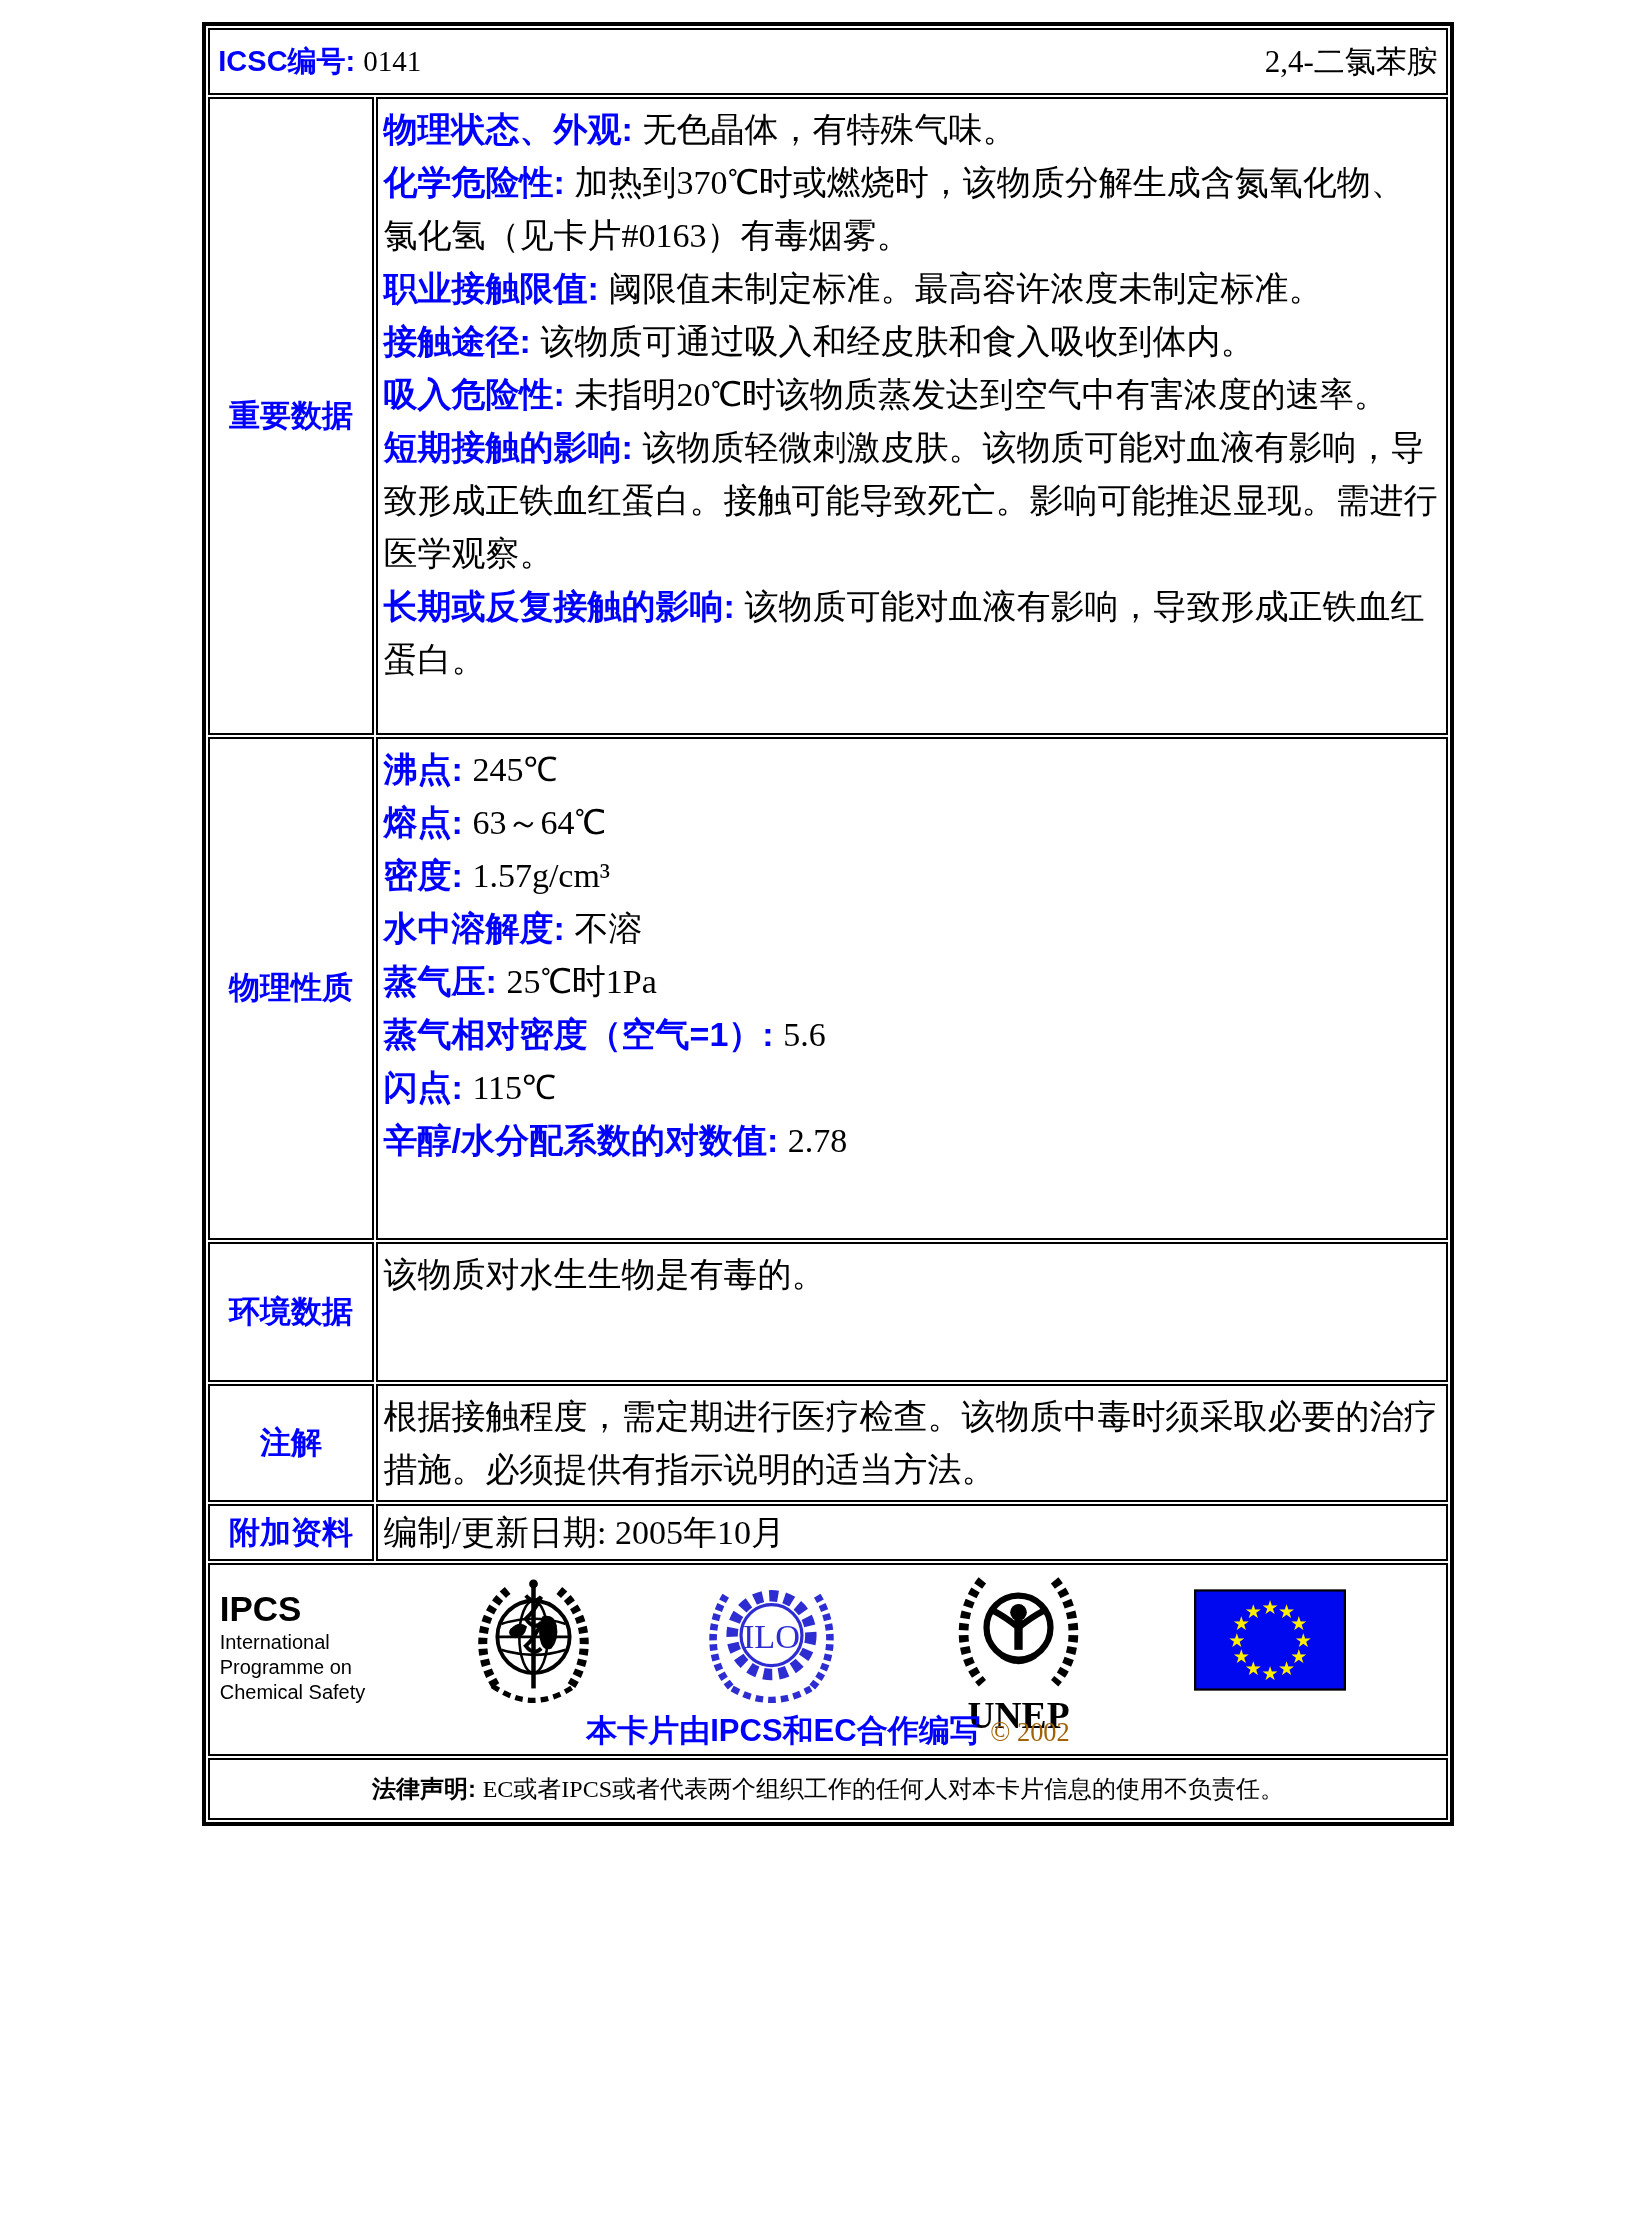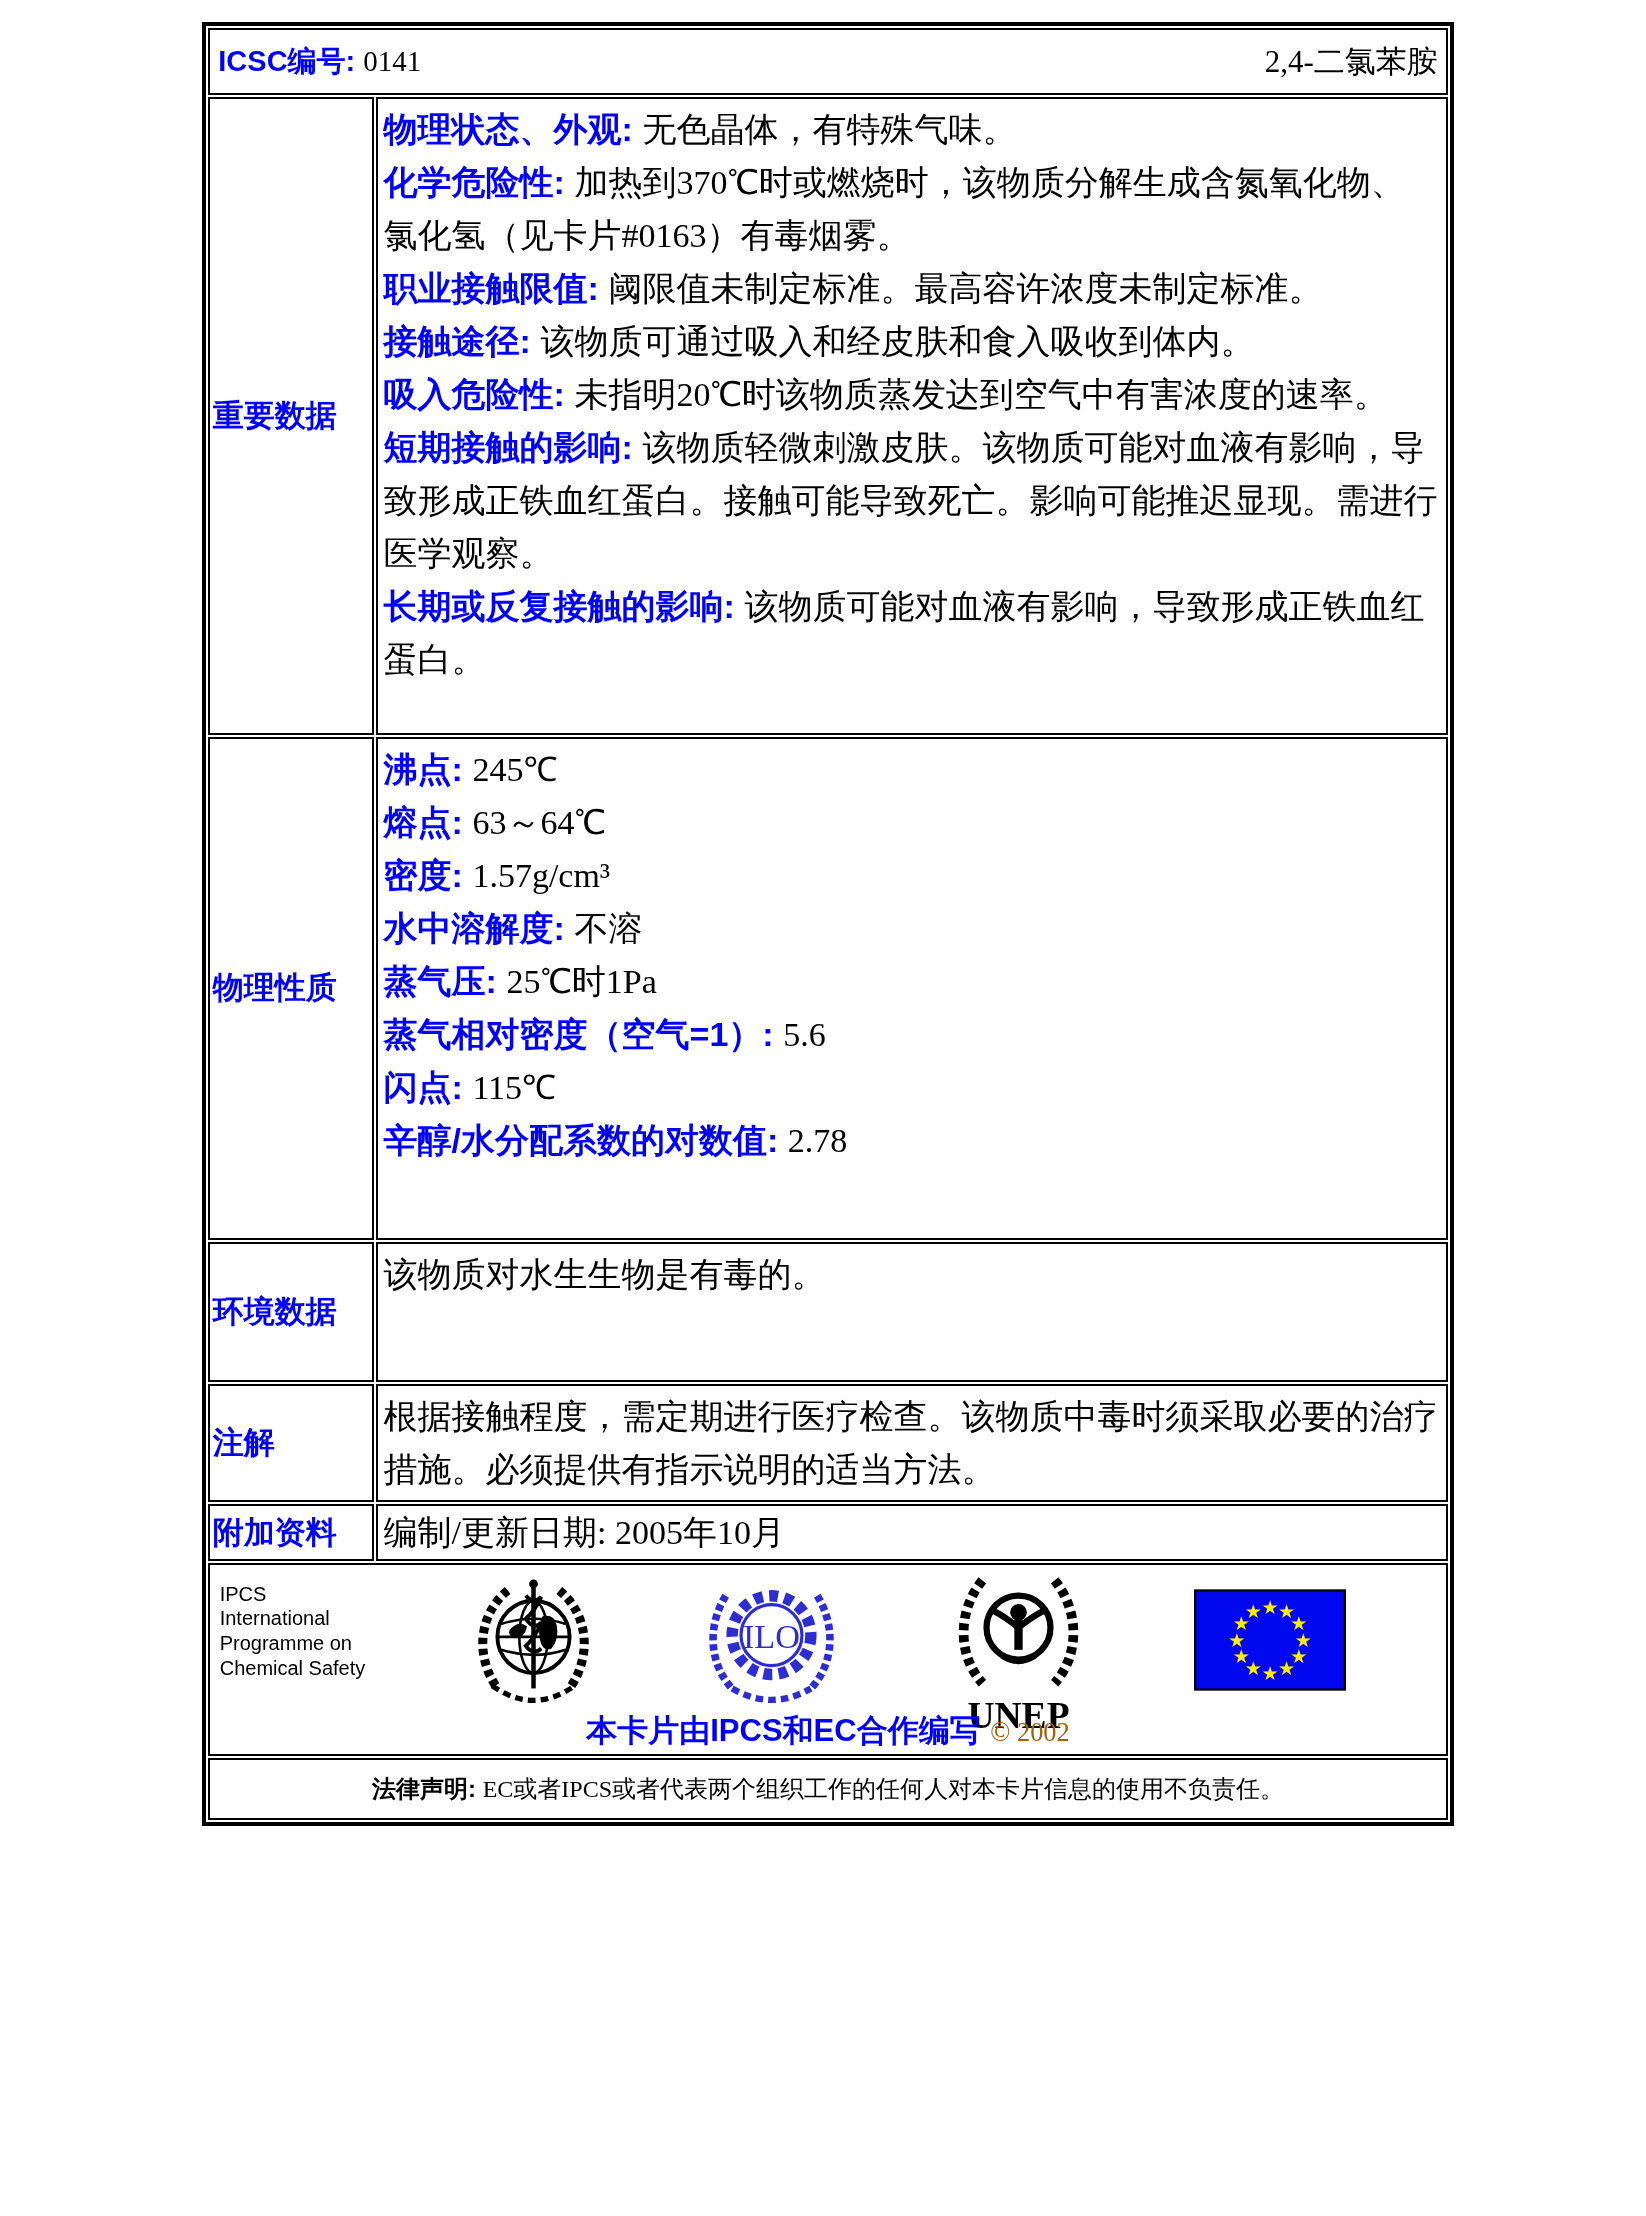--- a/index.html
+++ b/index.html
@@ -9,39 +9,39 @@
     margin:0;padding-top:29px;width:100%;text-align:center;
     font-family:"Liberation Sans",sans-serif;font-weight:bold;
     font-size:40px;line-height:1.1;letter-spacing:9px;color:#f0191e;
   }
   table.icsc{
     margin-top:22px;width:1252px;table-layout:fixed;
     border-collapse:separate;border-spacing:2.1px;border:4.2px solid #000;background:#fff;
   }
   td{border:2.1px solid #000;vertical-align:top;background:#fff;overflow:hidden;}
   td.rowlabel{
-    vertical-align:middle;text-align:left;
+    vertical-align:middle;text-align:center;
     color:#0000ff;font-family:"Liberation Sans",sans-serif;font-weight:bold;
     font-size:31px;line-height:1.25;padding:0 2.8px;
   }
   td.content{font-size:34px;line-height:53px;padding:4.2px 8.3px 4.2px 5.6px;}
   td.content.vmid{vertical-align:middle;padding-top:0;padding-bottom:0;}
   .tline{display:block;}
   .lbl{color:#0000ff;font-family:"Liberation Sans",sans-serif;font-weight:bold;}
   .val{color:#000;}
   td.hdr{
     vertical-align:middle;font-size:29px;padding:0 8.3px;height:63px;
   }
   .hdr-flex{display:flex;justify-content:space-between;align-items:center;width:100%;}
   .hdr .lbl{font-size:29px;}
   .chem-name{font-size:31px;}
   td.logoscell{height:189px;padding:0;}
   .logos{position:relative;width:100%;height:189px;}
   .ipcs-block{position:absolute;left:9.7px;top:18px;font-family:"Liberation Sans",sans-serif;}
-  .ipcs-title{font-weight:normal;font-size:20px;line-height:1.15;}
+  .ipcs-title{font-weight:bold;font-size:35px;line-height:1.15;margin-top:6px;}
   .ipcs-line{font-size:20px;line-height:1.25;}
   .logo{position:absolute;}
   .logo-who{left:259px;top:8.3px;}
   .logo-ilo{left:498px;top:12.5px;}
   .logo-unep{left:739px;top:7px;}
   .logo-eu{left:984px;top:23.6px;}
   .caption{
     position:absolute;left:0;bottom:2.8px;width:100%;text-align:center;
   }
   .caption .cap-main{

